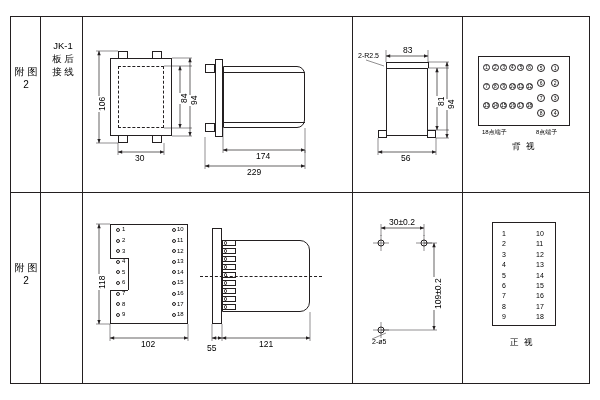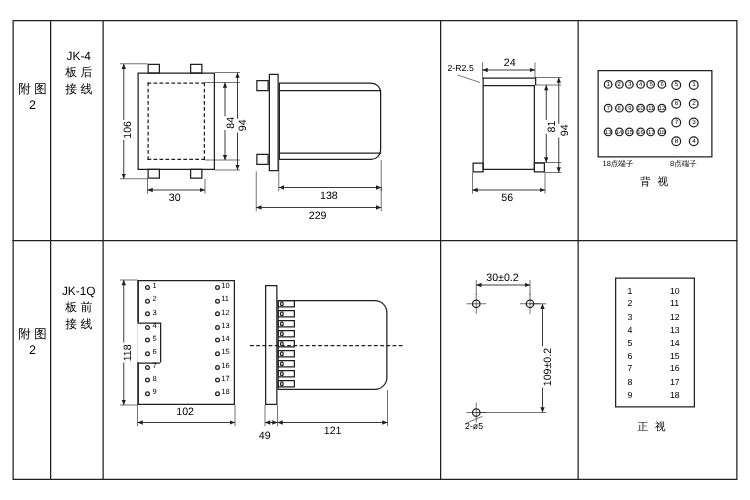--- a/index.html
+++ b/index.html
@@ -48,21 +48,21 @@
   <div class="frame"></div>
   <div class="hline" style="top:192px;"></div>
   <div class="vline" style="left:40px;"></div>
   <div class="vline" style="left:82px;"></div>
   <div class="vline" style="left:352px;"></div>
   <div class="vline" style="left:462px;"></div>
 
   <div class="vtext cn" style="left:14px;top:66px;width:24px;">附
 图
 2</div>
-  <div class="vtext cn" style="left:50px;top:40px;width:26px;font-size:9.5px;line-height:1.35;">JK-4
+  <div class="vtext cn" style="left:50px;top:40px;width:26px;font-size:9.5px;line-height:1.35;">JK-1
 板
 后
 接
 线</div>
 
   <div class="cell">
 
     <div class="box thick" style="left:110px;top:58px;width:62px;height:78px;"></div>
 
     <div class="box" style="left:118px;top:66px;width:46px;height:62px;border-style:dashed;"></div>
@@ -113,21 +113,21 @@
     <div class="solid-h" style="left:223px;top:122px;width:82px;"></div>
 
     <svg width="600" height="400">
       <line x1="223" y1="150" x2="305" y2="150" stroke="#231f20" stroke-width="0.7" marker-start="url(#ah2)" marker-end="url(#ah)"></line>
       <line x1="223" y1="128" x2="223" y2="153" stroke="#231f20" stroke-width="0.5"></line>
       <line x1="305" y1="128" x2="305" y2="153" stroke="#231f20" stroke-width="0.5"></line>
       <line x1="205" y1="166" x2="305" y2="166" stroke="#231f20" stroke-width="0.7" marker-start="url(#ah2)" marker-end="url(#ah)"></line>
       <line x1="205" y1="137" x2="205" y2="169" stroke="#231f20" stroke-width="0.5"></line>
       <line x1="305" y1="150" x2="305" y2="169" stroke="#231f20" stroke-width="0.5"></line>
     </svg>
-    <div class="dimtxt" style="left:255px;top:151px;">138</div>
+    <div class="dimtxt" style="left:255px;top:151px;">174</div>
     <div class="dimtxt" style="left:246px;top:167px;">229</div>
   </div>
 
   <div class="cell">
     <div class="box thick" style="left:386px;top:68px;width:42px;height:68px;"></div>
     <div class="solid-h" style="left:386px;top:62px;width:42px;"></div>
     <div class="solid-v" style="left:386px;top:62px;height:6px;"></div>
     <div class="solid-v" style="left:428px;top:62px;height:6px;"></div>
     <div class="box thick" style="left:378px;top:130px;width:9px;height:8px;"></div>
     <div class="box thick" style="left:427px;top:130px;width:9px;height:8px;"></div>
@@ -144,21 +144,21 @@
       <line x1="428" y1="68" x2="449" y2="68" stroke="#231f20" stroke-width="0.5"></line>
       <line x1="428" y1="130" x2="449" y2="130" stroke="#231f20" stroke-width="0.5"></line>
       <line x1="428" y1="62" x2="449" y2="62" stroke="#231f20" stroke-width="0.5"></line>
       <line x1="436" y1="138" x2="449" y2="138" stroke="#231f20" stroke-width="0.5"></line>
 
       <line x1="378" y1="152" x2="436" y2="152" stroke="#231f20" stroke-width="0.7" marker-start="url(#ah2)" marker-end="url(#ah)"></line>
       <line x1="378" y1="138" x2="378" y2="155" stroke="#231f20" stroke-width="0.5"></line>
       <line x1="436" y1="138" x2="436" y2="155" stroke="#231f20" stroke-width="0.5"></line>
     </svg>
     <div class="lbl tiny" style="left:358px;top:52px;">2-R2.5</div>
-    <div class="dimtxt" style="left:402px;top:45px;">24</div>
+    <div class="dimtxt" style="left:402px;top:45px;">83</div>
     <div class="dimtxt rot" style="left:436px;top:107px;">81</div>
     <div class="dimtxt rot" style="left:446px;top:110px;">94</div>
     <div class="dimtxt" style="left:400px;top:153px;">56</div>
   </div>
 
   <div class="cell">
     <div class="box" style="left:478px;top:56px;width:92px;height:70px;"></div>
     <div id="r1-left-terms">
         <div class="circle" style="left:483px;top:64px;width:7px;height:7px;"></div>
         <div class="lbl" style="left:483.6px;top:64.6px;font-size:4.6px;line-height:6px;width:6px;text-align:center;">1</div>
@@ -216,25 +216,20 @@
         <div class="lbl" style="left:551.7px;top:110px;font-size:5px;line-height:6px;width:7px;text-align:center;">4</div>
       </div>
     <div class="lbl mini" style="left:482px;top:129px;">18点端子</div>
     <div class="lbl mini" style="left:536px;top:129px;">8点端子</div>
     <div class="lbl cn" style="left:512px;top:142px;font-size:8.5px;">背  视</div>
   </div>
 
   <div class="vtext cn" style="left:14px;top:262px;width:24px;">附
 图
 2</div>
-  <div class="vtext cn" style="left:48px;top:228px;width:30px;font-size:9.5px;line-height:1.35;">JK-1Q
-板
-前
-接
-线</div>
 
   <div class="cell">
     <div class="box thick" style="left:110px;top:224px;width:78px;height:100px;"></div>
     <div class="box" style="left:110px;top:258px;width:18px;height:32px;border-color:#fff;background:#fff;"></div>
     <div class="solid-v" style="left:128px;top:258px;height:32px;"></div>
     <div class="solid-h" style="left:110px;top:258px;width:18px;"></div>
     <div class="solid-h" style="left:110px;top:290px;width:18px;"></div>
     <div class="solid-v" style="left:110px;top:224px;height:34px;"></div>
     <div class="solid-v" style="left:110px;top:290px;height:34px;"></div>
 
@@ -281,21 +276,21 @@
 
     <svg width="600" height="400">
       <line x1="99" y1="224" x2="99" y2="324" stroke="#231f20" stroke-width="0.7" marker-start="url(#ah2)" marker-end="url(#ah)"></line>
       <line x1="96" y1="224" x2="110" y2="224" stroke="#231f20" stroke-width="0.5"></line>
       <line x1="96" y1="324" x2="110" y2="324" stroke="#231f20" stroke-width="0.5"></line>
       <line x1="110" y1="338" x2="188" y2="338" stroke="#231f20" stroke-width="0.7" marker-start="url(#ah2)" marker-end="url(#ah)"></line>
       <line x1="110" y1="324" x2="110" y2="341" stroke="#231f20" stroke-width="0.5"></line>
       <line x1="188" y1="324" x2="188" y2="341" stroke="#231f20" stroke-width="0.5"></line>
     </svg>
     <div class="dimtxt rot" style="left:97px;top:290px;">118</div>
-    <div class="dimtxt" style="left:140px;top:324px;">102</div>
+    <div class="dimtxt" style="left:140px;top:339px;">102</div>
   </div>
 
   <div class="cell">
     <div class="box thick" style="left:212px;top:228px;width:10px;height:96px;"></div>
     <div class="box thick" style="left:222px;top:240px;width:88px;height:72px;border-radius:0 10px 10px 0;"></div>
     <div id="r2-side-terms">
         <div class="box" style="left:222px;top:240px;width:14px;height:6px;"></div>
         <div class="circle" style="left:224px;top:241.2px;width:3.4px;height:3.4px;"></div>
         <div class="box" style="left:222px;top:248px;width:14px;height:6px;"></div>
         <div class="circle" style="left:224px;top:249.2px;width:3.4px;height:3.4px;"></div>
@@ -316,21 +311,21 @@
       </div>
     <div class="dash" style="left:200px;top:276px;width:122px;"></div>
 
     <svg width="600" height="400">
       <line x1="212" y1="338" x2="222" y2="338" stroke="#231f20" stroke-width="0.7" marker-start="url(#ah2)" marker-end="url(#ah)"></line>
       <line x1="212" y1="324" x2="212" y2="341" stroke="#231f20" stroke-width="0.5"></line>
       <line x1="222" y1="324" x2="222" y2="341" stroke="#231f20" stroke-width="0.5"></line>
       <line x1="222" y1="338" x2="310" y2="338" stroke="#231f20" stroke-width="0.7" marker-start="url(#ah2)" marker-end="url(#ah)"></line>
       <line x1="310" y1="312" x2="310" y2="341" stroke="#231f20" stroke-width="0.5"></line>
     </svg>
-    <div class="dimtxt" style="left:206px;top:343px;">49</div>
+    <div class="dimtxt" style="left:206px;top:343px;">55</div>
     <div class="dimtxt" style="left:258px;top:339px;">121</div>
   </div>
 
   <div class="cell">
     <svg width="600" height="400">
 
       <circle cx="381" cy="243" r="3" fill="none" stroke="#231f20" stroke-width="1"></circle>
       <line x1="373" y1="243" x2="389" y2="243" stroke="#231f20" stroke-width="0.5"></line>
       <line x1="381" y1="235" x2="381" y2="251" stroke="#231f20" stroke-width="0.5"></line>
       <circle cx="424" cy="243" r="3" fill="none" stroke="#231f20" stroke-width="1"></circle>

